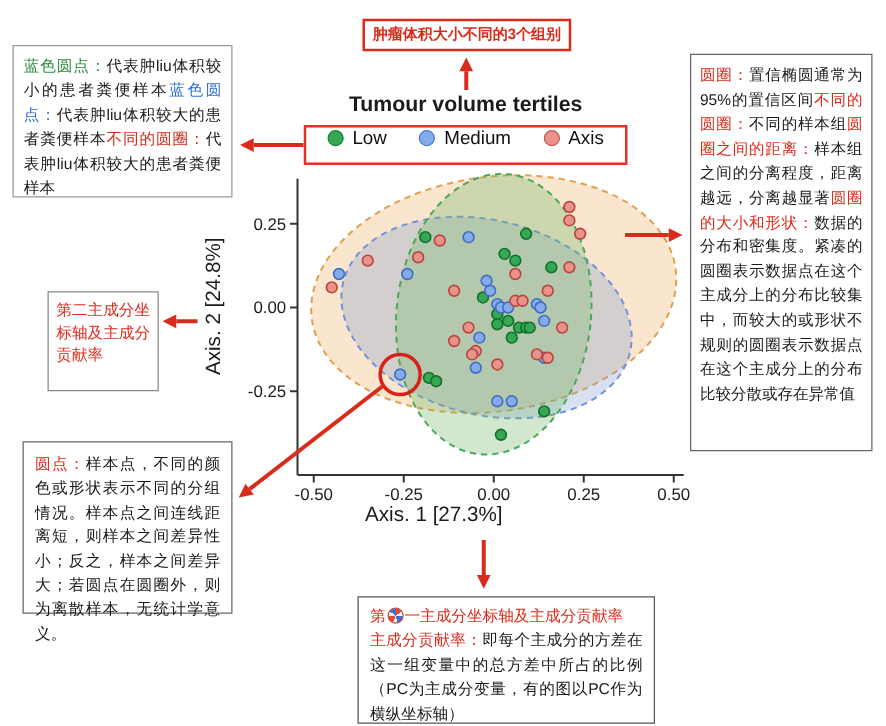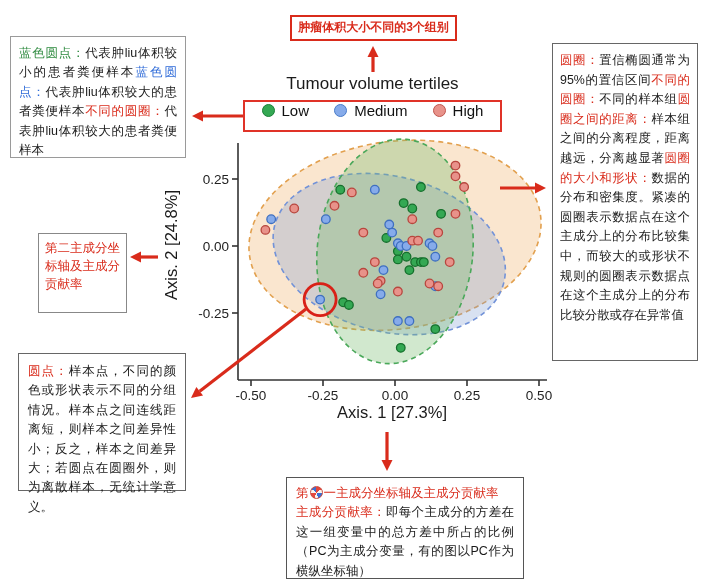--- a/index.html
+++ b/index.html
@@ -13,26 +13,26 @@
   #box-top{left:290px;top:15px;width:167px;height:26px;border:2px solid #d92b1b;color:#d92b1b;
            font-weight:700;font-size:12px;display:flex;align-items:center;justify-content:center;text-align:center;padding:0;}
   #box-ellipse{left:552px;top:43px;width:146px;height:318px;border:1.5px solid #666;padding:7px 7px;font-size:12.4px;line-height:19.6px;}
   #box-axis2{left:38px;top:233px;width:89px;height:80px;border:1.5px solid #888;padding:5px 6px;color:#d92b1b;line-height:18px;font-size:12.5px;text-align:left;}
   #box-dot{left:18px;top:353px;width:168px;height:138px;border:1.5px solid #666;padding:8px 9px;line-height:19.4px;}
   #box-axis1{left:286px;top:477px;width:238px;height:102px;border:1.5px solid #555;padding:6px 9px;line-height:19.4px;}
   .c-red{color:#d92b1b;}
   .c-green{color:#2d8a3e;}
   .c-blue{color:#2f6bd8;}
   .c-black{color:#1a1a1a;}
-  #chart-title{position:absolute;left:243px;top:74px;width:259px;text-align:center;font-size:17px;color:#1b1b1b;}
+  #chart-title{position:absolute;left:243px;top:74px;width:259px;text-align:center;font-size:17px;color:#1b1b1b;font-weight:bold;}
   #legend-box{position:absolute;left:243px;top:100px;width:259px;height:32px;border:2.5px solid #e03328;
               box-sizing:border-box;display:flex;align-items:flex-start;justify-content:space-around;background:#fff;padding:0 4px;}
   .legend-item{display:flex;align-items:center;gap:7px;font-size:15px;color:#111;}
   .legend-dot{width:13px;height:13px;border-radius:50%;box-sizing:border-box;}
-  #x-axis-label{position:absolute;left:292px;top:403px;width:200px;text-align:center;font-size:16.5px;color:#1b1b1b;}
+  #x-axis-label{position:absolute;left:292px;top:403px;width:200px;text-align:left;font-size:16.5px;color:#1b1b1b;}
   #y-axis-label{position:absolute;left:92px;top:235px;width:160px;height:20px;text-align:center;
                 font-size:16.5px;color:#1b1b1b;transform:rotate(-90deg);}
   .swirl-icon{display:inline-block;width:13px;height:13px;border-radius:50%;vertical-align:-2px;margin:0 1px;
       background:conic-gradient(#e4483c 0 55deg,#f7f3ec 55deg 95deg,#3b6fd4 95deg 165deg,#f7f3ec 165deg 200deg,#e4483c 200deg 265deg,#f7f3ec 265deg 305deg,#3b6fd4 305deg 360deg);
       border:1px solid #c94b40;box-sizing:border-box;}
 </style>
 </head>
 <body>
 
 <div id="figure-root">
@@ -155,21 +155,21 @@
       <span class="legend-item">
         <span class="legend-dot" style="background: rgb(52, 168, 83); border: 1.5px solid rgb(26, 127, 55);"></span>
         <span>Low</span>
       </span>
       <span class="legend-item">
         <span class="legend-dot" style="background: rgb(134, 171, 234); border: 1.5px solid rgb(74, 124, 201);"></span>
         <span>Medium</span>
       </span>
       <span class="legend-item">
         <span class="legend-dot" style="background: rgb(232, 146, 138); border: 1.5px solid rgb(192, 86, 78);"></span>
-        <span>High</span>
+        <span>Axis</span>
       </span>
     </div>
 
   <div id="box-top" class="ann-box">
     <span>肿瘤体积大小不同的3个组别</span>
   </div>
 
   <div id="box-dots" class="ann-box"><span class="c-green">蓝色圆点：</span><span class="c-black">代表肿liu体积较小的患者粪便样本</span><span class="c-blue">蓝色圆点：</span><span class="c-black">代表肿liu体积较大的患者粪便样本</span><span class="c-red">不同的圆圈：</span><span class="c-black">代表肿liu体积较大的患者粪便样本</span></div>
 
   <div id="box-ellipse" class="ann-box"><span class="c-red">圆圈：</span><span class="c-black">置信椭圆通常为95%的置信区间</span><span class="c-red">不同的圆圈：</span><span class="c-black">不同的样本组</span><span class="c-red">圆圈之间的距离：</span><span class="c-black">样本组之间的分离程度，距离越远，分离越显著</span><span class="c-red">圆圈的大小和形状：</span><span class="c-black">数据的分布和密集度。紧凑的圆圈表示数据点在这个主成分上的分布比较集中，而较大的或形状不规则的圆圈表示数据点在这个主成分上的分布比较分散或存在异常值</span></div>

